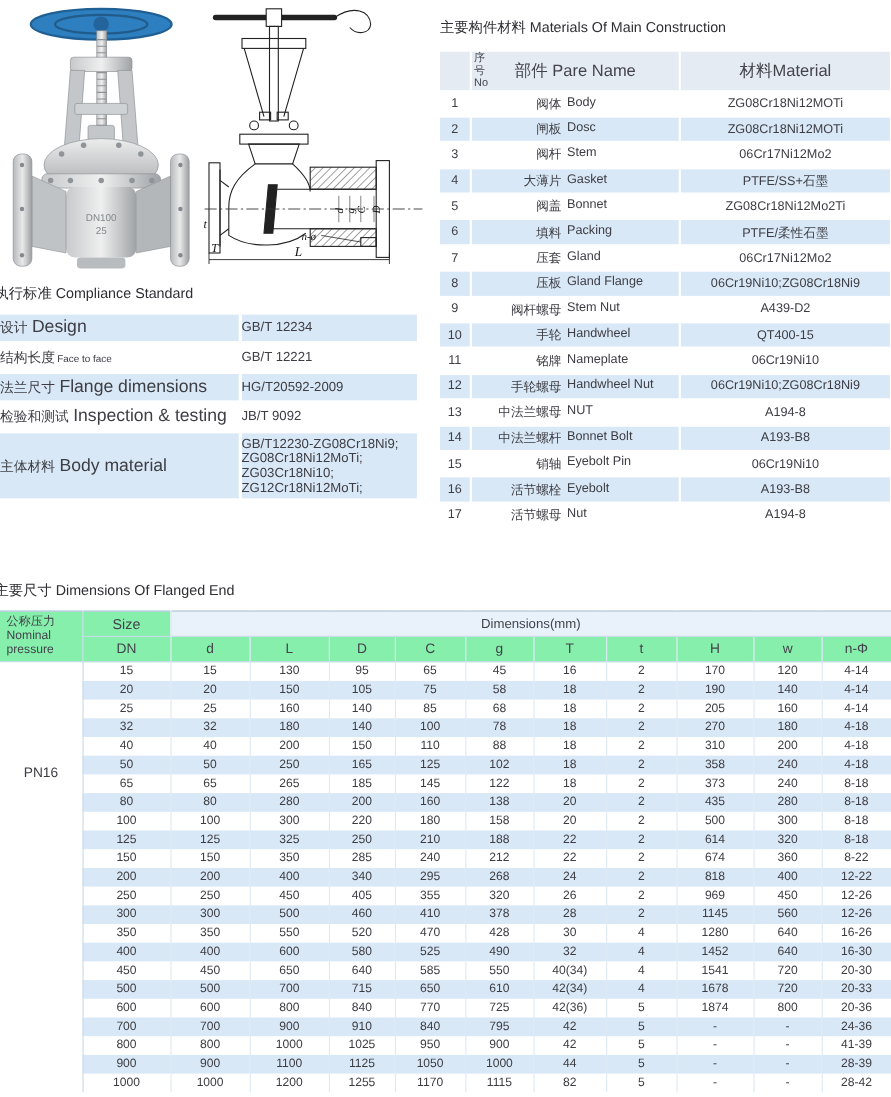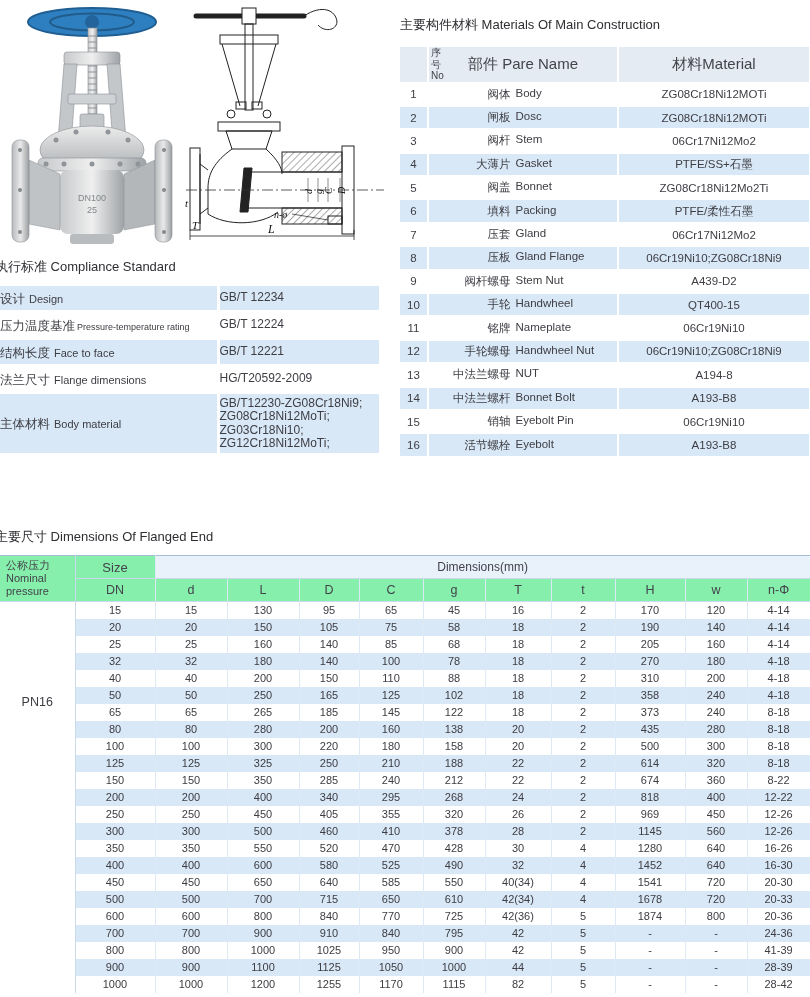--- a/index.html
+++ b/index.html
@@ -42,21 +42,21 @@
   table.compliance{border-collapse:collapse;table-layout:fixed;width:380px;}
   .compliance td{
     border-right:3px solid #fff;border-bottom:3px solid #fff;
     vertical-align:middle;padding:0;
   }
   .compliance tr td{height:24px;}
   .compliance tr:last-child td{height:59px;}
   .compliance tr:nth-of-type(odd) td{background:var(--stripe);}
   .c-label{padding-left:2px;}
   .lbl-cn{font-size:12.5px;}
-  .lbl-en{font-size:11px;margin-left:4px;}
+  .lbl-en{font-size:16px;margin-left:4px;}
   .compliance tr:nth-of-type(2) .lbl-en{font-size:9px;margin-left:2px;}
   .c-value{padding-left:13px;font-size:12px;white-space:pre-line;line-height:13.5px;text-align:left;margin-left:32px;}
 
   
   .dims-block{left:0;top:528px;width:810px;}
   .dims-block .sec-title{margin:0 0 9px -5px;}
   table.dims{border-collapse:collapse;table-layout:fixed;width:810px;border-top:1px solid var(--strong-line);}
   .dims th,.dims td{padding:0;text-align:center;vertical-align:middle;}
   .dims thead th{
     font-weight:normal;height:22px;background:#86efac;
@@ -393,61 +393,71 @@
           <td>16</td>
           <td>
             <span class="part-wrap">
               <span class="part-cn">活节螺栓</span>
               <span class="part-en">Eyebolt</span>
             </span>
           </td>
           <td>A193-B8</td>
         </tr>
 
+        <tr>
+          <td>17</td>
+          <td>
+            <span class="part-wrap">
+              <span class="part-cn">活节螺母</span>
+              <span class="part-en">Nut</span>
+            </span>
+          </td>
+          <td>A194-8</td>
+        </tr>
       </tbody>
   </table>
 </div>
 
 <div class="abs compliance-block">
   <div class="sec-title">执行标准 Compliance Standard</div>
   <table class="compliance">
     <colgroup>
         <col style="width:218px">
         <col style="width:162px">
       </colgroup>
     <tbody>
 
         <tr>
           <td class="c-label">
             <span class="lbl-cn">设计</span><span class="lbl-en">Design</span>
           </td>
           <td class="c-value">GB/T 12234</td>
         </tr>
 
-        <tr>
-          <td class="c-label">
-            <span class="lbl-cn">压力温度基准</span><span class="lbl-en">Pressure-temperature rating</span>
-          </td>
-          <td class="c-value">GB/T 12224</td>
-        </tr>
 
         <tr>
           <td class="c-label">
             <span class="lbl-cn">结构长度</span><span class="lbl-en">Face to face</span>
           </td>
           <td class="c-value">GB/T 12221</td>
         </tr>
 
         <tr>
           <td class="c-label">
             <span class="lbl-cn">法兰尺寸</span><span class="lbl-en">Flange dimensions</span>
           </td>
           <td class="c-value">HG/T20592-2009</td>
         </tr>
 
+        <tr>
+          <td class="c-label">
+            <span class="lbl-cn">检验和测试</span><span class="lbl-en">Inspection &amp; testing</span>
+          </td>
+          <td class="c-value">JB/T 9092</td>
+        </tr>
 
         <tr>
           <td class="c-label">
             <span class="lbl-cn">主体材料</span><span class="lbl-en">Body material</span>
           </td>
           <td class="c-value">GB/T12230-ZG08Cr18Ni9;
 ZG08Cr18Ni12MoTi;
 ZG03Cr18Ni10;
 ZG12Cr18Ni12MoTi;</td>
         </tr>

